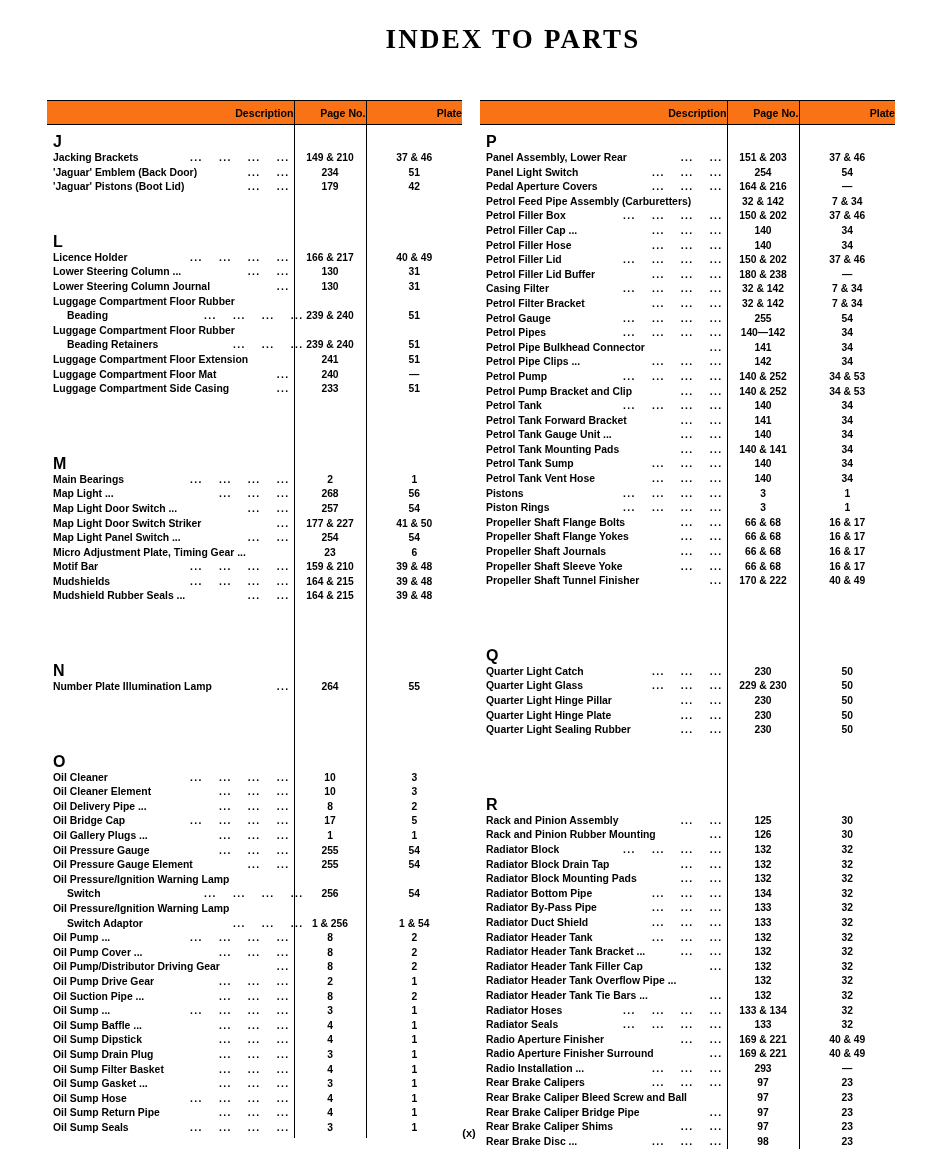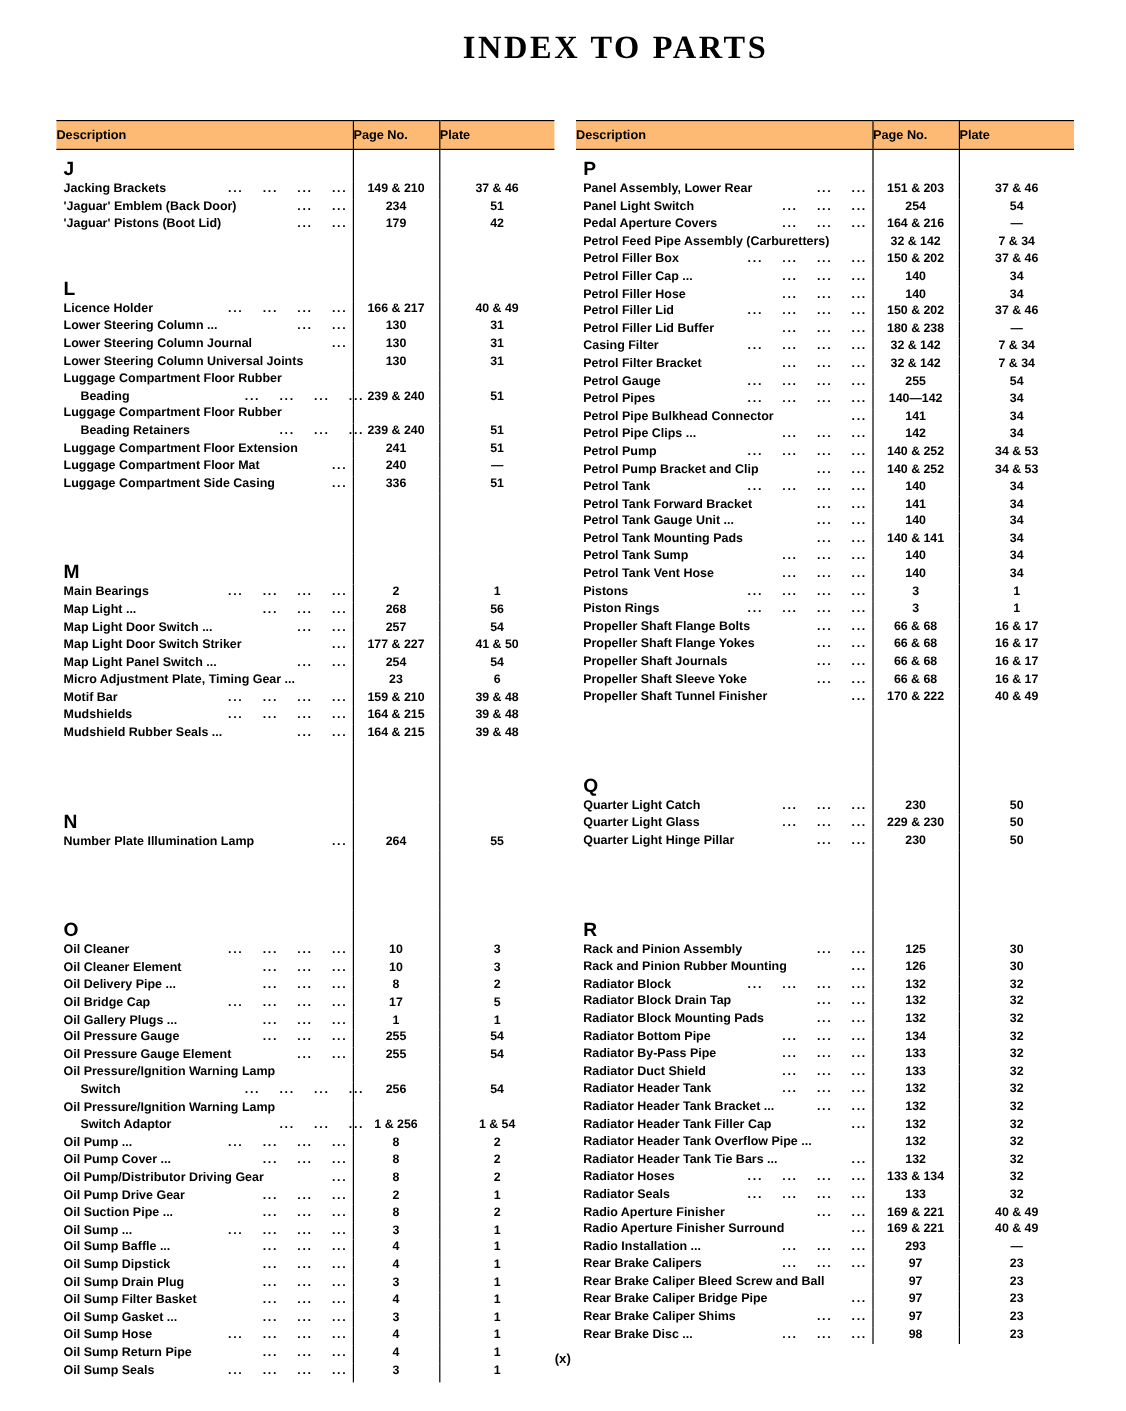--- a/index.html
+++ b/index.html
@@ -51,24 +51,24 @@
   }
   table.idx col.c-desc  { width: 247px; }
   table.idx col.c-page  { width: 72px; }
   table.idx col.c-plate { width: 96px; }
 
   
   thead th {
     font-weight: bold;
     font-size: 10.6px;
     padding: 6px 0 5px 0;
-    text-align: left;
+    text-align: right;
     border-top: 1.6px solid #000;
     border-bottom: 1.6px solid #000;
-    background: #fdba74;
+    background: #f97316;
   }
   thead th.h-page, thead th.h-plate { border-left: 1.3px solid #000; }
 
   tbody td {
     padding: 0;
     vertical-align: top;
     line-height: 14.6px;
     height: 14.6px;
   }
   tbody td.c-page, tbody td.c-plate {
@@ -219,30 +219,20 @@
                 <div class="dsc">
                   <span class="lbl">Lower Steering Column Journal</span>
                   <span class="dots"><span>...</span></span>
                 </div>
               </td>
               <td class="c-page">130</td>
               <td class="c-plate">31</td>
             </tr>
             <tr>
               <td class="c-desc">
-                <div class="dsc">
-                  <span class="lbl">Lower Steering Column Universal Joints</span>
-                  <span class="dots"></span>
-                </div>
-              </td>
-              <td class="c-page">130</td>
-              <td class="c-plate">31</td>
-            </tr>
-            <tr>
-              <td class="c-desc">
                 <div class="dsc wide">
                   <span class="lbl">Luggage   Compartment   Floor   Rubber</span>
                 </div>
               </td>
               <td class="c-page"></td>
               <td class="c-plate"></td>
             </tr>
             <tr>
               <td class="c-desc">
                 <div class="dsc cont">
@@ -292,21 +282,21 @@
               <td class="c-page">240</td>
               <td class="c-plate">—</td>
             </tr>
             <tr>
               <td class="c-desc">
                 <div class="dsc">
                   <span class="lbl">Luggage Compartment Side Casing</span>
                   <span class="dots"><span>...</span></span>
                 </div>
               </td>
-              <td class="c-page">336</td>
+              <td class="c-page">233</td>
               <td class="c-plate">51</td>
             </tr>
             <tr class="spacer-xl">
               <td class="c-desc"></td>
               <td class="c-page"></td>
               <td class="c-plate"></td>
             </tr>
             <tr class="letter">
               <td class="c-desc"><span>M</span></td>
               <td class="c-page"></td>
@@ -1042,20 +1032,40 @@
             <tr>
               <td class="c-desc">
                 <div class="dsc">
                   <span class="lbl">Quarter Light Hinge Pillar</span>
                   <span class="dots"><span>...</span><span>...</span></span>
                 </div>
               </td>
               <td class="c-page">230</td>
               <td class="c-plate">50</td>
             </tr>
+            <tr>
+              <td class="c-desc">
+                <div class="dsc">
+                  <span class="lbl">Quarter Light Hinge Plate</span>
+                  <span class="dots"><span>...</span><span>...</span></span>
+                </div>
+              </td>
+              <td class="c-page">230</td>
+              <td class="c-plate">50</td>
+            </tr>
+            <tr>
+              <td class="c-desc">
+                <div class="dsc">
+                  <span class="lbl">Quarter Light Sealing Rubber</span>
+                  <span class="dots"><span>...</span><span>...</span></span>
+                </div>
+              </td>
+              <td class="c-page">230</td>
+              <td class="c-plate">50</td>
+            </tr>
             <tr class="spacer-xl">
               <td class="c-desc"></td>
               <td class="c-page"></td>
               <td class="c-plate"></td>
             </tr>
             <tr class="letter">
               <td class="c-desc"><span>R</span></td>
               <td class="c-page"></td>
               <td class="c-plate"></td>
             </tr>

